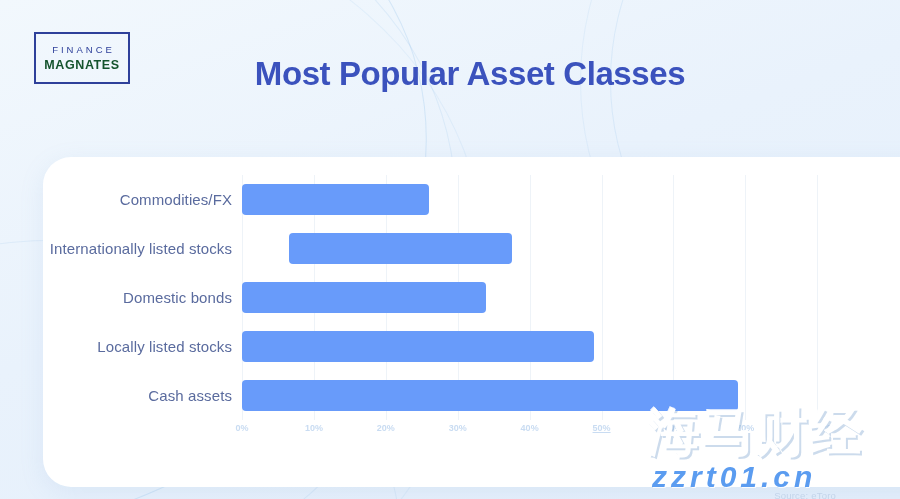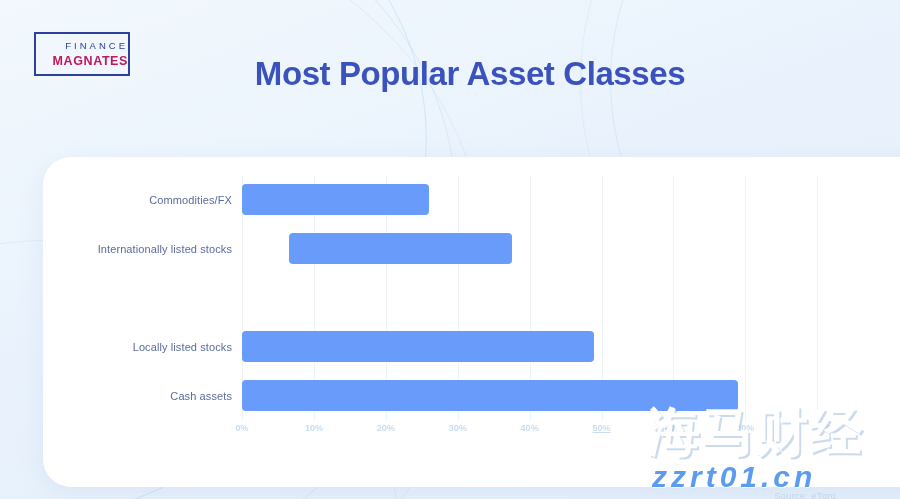--- a/index.html
+++ b/index.html
@@ -18,31 +18,31 @@
   .swirl{position:absolute;border-radius:50%;border:1px solid rgba(150,195,235,.30);}
   .s1{width:900px;height:700px;left:-470px;top:-170px;transform:rotate(-14deg);}
   .s2{width:980px;height:760px;left:-520px;top:-130px;transform:rotate(-14deg);border-color:rgba(150,195,235,.20);}
   .s3{width:1060px;height:820px;left:-570px;top:-95px;transform:rotate(-14deg);border-color:rgba(150,195,235,.15);}
   .s4{width:760px;height:640px;left:610px;top:-240px;border-color:rgba(150,195,235,.22);}
   .s5{width:860px;height:720px;left:580px;top:-280px;border-color:rgba(150,195,235,.15);}
   .s6{width:700px;height:620px;left:-300px;top:240px;border-color:rgba(150,195,235,.18);}
 
   
   .logo{
-    position:absolute;left:34px;top:32px;width:96px;height:44px;
+    position:absolute;left:34px;top:32px;width:96px;height:52px;
     border:2px solid #2e409a;box-sizing:border-box;
-    display:flex;flex-direction:column;align-items:flex-end;justify-content:center;
+    display:flex;flex-direction:column;align-items:center;justify-content:center;
     background:rgba(255,255,255,0);
   }
   .logo-top{
     font-size:9.5px;letter-spacing:3.0px;color:#2e409a;
     font-weight:500;line-height:1;padding-left:3px;
   }
   .logo-bottom{
-    font-size:12.5px;letter-spacing:.6px;color:#be185d;
+    font-size:12.5px;letter-spacing:.6px;color:#14532d;
     font-weight:700;line-height:1;margin-top:5px;
   }
 
   
   .title{
     position:absolute;left:0;right:0;top:53px;text-align:center;
     color:#3b52bd;font-weight:700;font-size:33px;line-height:41px;
     letter-spacing:-.4px;
     margin-left:40px;
   }
@@ -63,21 +63,21 @@
   .gridline{
     position:absolute;top:0;bottom:0;width:1px;background:#eef3f8;
   }
   .rows{position:absolute;left:0;top:0;right:0;bottom:0;}
   .row{
     position:absolute;left:0;right:0;height:49px;
     display:flex;align-items:center;
   }
   .cat-label{
     position:absolute;right:100%;margin-right:10px;white-space:nowrap;
-    font-size:11px;color:#5a6b9e;font-weight:500;letter-spacing:.1px;text-align:center;
+    font-size:15px;color:#5a6b9e;font-weight:500;letter-spacing:.1px;text-align:center;
   }
   .bar{
     height:31px;background:#689bfa;border-radius:4px;
   }
   .xaxis{
     position:absolute;left:199px;top:266px;width:640px;height:18px;
   }
   .xtick{
     position:absolute;top:0;font-size:9px;color:#c9dcf2;font-weight:600;
     transform:translateX(-50%);white-space:nowrap;
@@ -141,20 +141,24 @@
       </div>
     <div class="rows" id="bar-rows">
         <div class="row" style="top: 0px; height: 49px;">
           <div class="cat-label" style="color: rgb(90, 107, 158);">Commodities/FX</div>
           <div class="bar" title="Commodities/FX: 26%" style="width: 186.966px; background: rgb(104, 155, 250);"></div>
         </div>
         <div class="row" style="top: 49px; height: 49px; padding-left: 47px;">
           <div class="cat-label" style="color: rgb(90, 107, 158);">Internationally listed stocks</div>
           <div class="bar" title="Internationally listed stocks: 31%" style="width: 222.921px; background: rgb(104, 155, 250);"></div>
         </div>
+        <div class="row" style="top: 98px; height: 49px;">
+          <div class="cat-label" style="color: rgb(90, 107, 158);">Domestic bonds</div>
+          <div class="bar" title="Domestic bonds: 34%" style="width: 244.494px; background: rgb(104, 155, 250);"></div>
+        </div>
         <div class="row" style="top: 147px; height: 49px;">
           <div class="cat-label" style="color: rgb(90, 107, 158);">Locally listed stocks</div>
           <div class="bar" title="Locally listed stocks: 49%" style="width: 352.36px; background: rgb(104, 155, 250);"></div>
         </div>
         <div class="row" style="top: 196px; height: 49px;">
           <div class="cat-label" style="color: rgb(90, 107, 158);">Cash assets</div>
           <div class="bar" title="Cash assets: 69%" style="width: 496.18px; background: rgb(104, 155, 250);"></div>
         </div>
       </div>
   </div>

